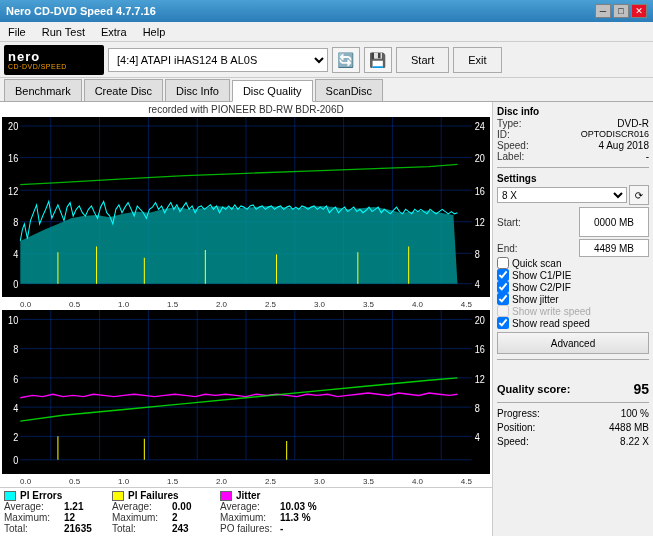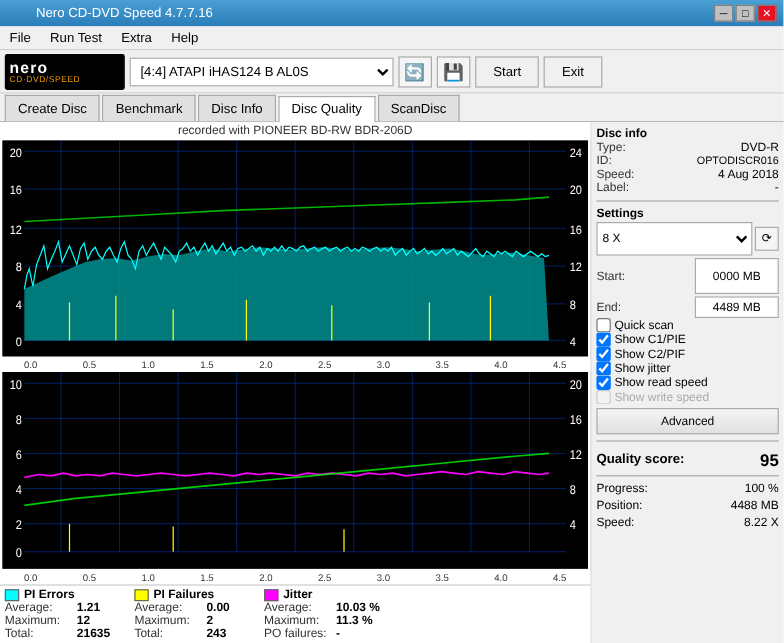--- a/index.html
+++ b/index.html
@@ -17,22 +17,21 @@
       background: linear-gradient(to bottom, #4a9fd4, #2a7db8);
       color: white;
       height: 22px;
       display: flex;
       align-items: center;
       padding: 0 6px;
       justify-content: space-between;
     }
     #title-text {
       font-size: 11px;
-      font-weight: normal;
-      margin-left: 24px;
+      font-weight: bold;
     }
     #title-controls {
       display: flex;
       gap: 2px;
     }
     .title-btn {
       width: 16px;
       height: 14px;
       background: #c0c0c0;
       border: 1px solid #808080;
@@ -319,21 +318,21 @@
       font-size: 10px;
       text-align: center;
     }
 
     .quality-score-row {
       display: flex;
       justify-content: space-between;
       align-items: center;
       font-size: 11px;
       font-weight: bold;
-      margin-top: 2px;
+      margin-top: 16px;
     }
 
     .progress-row {
       display: flex;
       justify-content: space-between;
       font-size: 10px;
     }
 
     svg.chart-svg {
       width: 100%;
@@ -367,22 +366,22 @@
   <select id="drive-select">
     <option>[4:4]  ATAPI iHAS124  B AL0S</option>
   </select>
   <div class="toolbar-icon-btn">🔄</div>
   <div class="toolbar-icon-btn">💾</div>
   <button id="start-btn" class="start-btn">Start</button>
   <button id="exit-btn" class="exit-btn">Exit</button>
 </div>
 
 <div id="tab-bar">
+  <div class="tab">Benchmark</div>
   <div class="tab">Create Disc</div>
-  <div class="tab">Benchmark</div>
   <div class="tab">Disc Info</div>
   <div class="tab active">Disc Quality</div>
   <div class="tab">ScanDisc</div>
 </div>
 
 <div id="main-content">
 
   <div id="charts-area">
     <div id="chart-title">recorded with PIONEER  BD-RW  BDR-206D</div>
 
@@ -589,21 +588,21 @@
         <span class="panel-label">Label:</span>
         <span class="panel-value">-</span>
       </div>
     </div>
 
     <div class="panel-divider"></div>
 
     <div>
       <div class="panel-section-title">Settings</div>
       <div class="speed-select-row">
-        <select id="speed-select" style="height:28px;font-size:10px;border:1px solid #aaa;flex:1;">
+        <select id="speed-select" style="height:16px;font-size:10px;border:1px solid #aaa;flex:1;">
           <option>8 X</option>
           <option>Max</option>
           <option>2 X</option>
           <option>4 X</option>
           <option>6 X</option>
           <option>12 X</option>
           <option>16 X</option>
         </select>
         <div class="refresh-btn">⟳</div>
       </div>
@@ -625,26 +624,26 @@
       </div>
       <div class="checkbox-row">
         <input type="checkbox" checked="" style="">
         <span>Show C2/PIF</span>
       </div>
       <div class="checkbox-row">
         <input type="checkbox" checked="" style="">
         <span>Show jitter</span>
       </div>
       <div class="checkbox-row">
+        <input type="checkbox" disabled="" style="">
+        <span style="color:#aaa;">Show write speed</span>
+      </div>
+      <div class="checkbox-row">
         <input type="checkbox" checked="" style="">
         <span>Show read speed</span>
-      </div>
-      <div class="checkbox-row">
-        <input type="checkbox" disabled="" style="">
-        <span style="color:#aaa;">Show write speed</span>
       </div>
       <button class="advanced-btn" style="margin-top:3px;">Advanced</button>
     </div>
 
     <div class="panel-divider"></div>
 
     <div class="quality-score-row">
       <span>Quality score:</span>
       <span style="font-size:14px;">95</span>
     </div>

